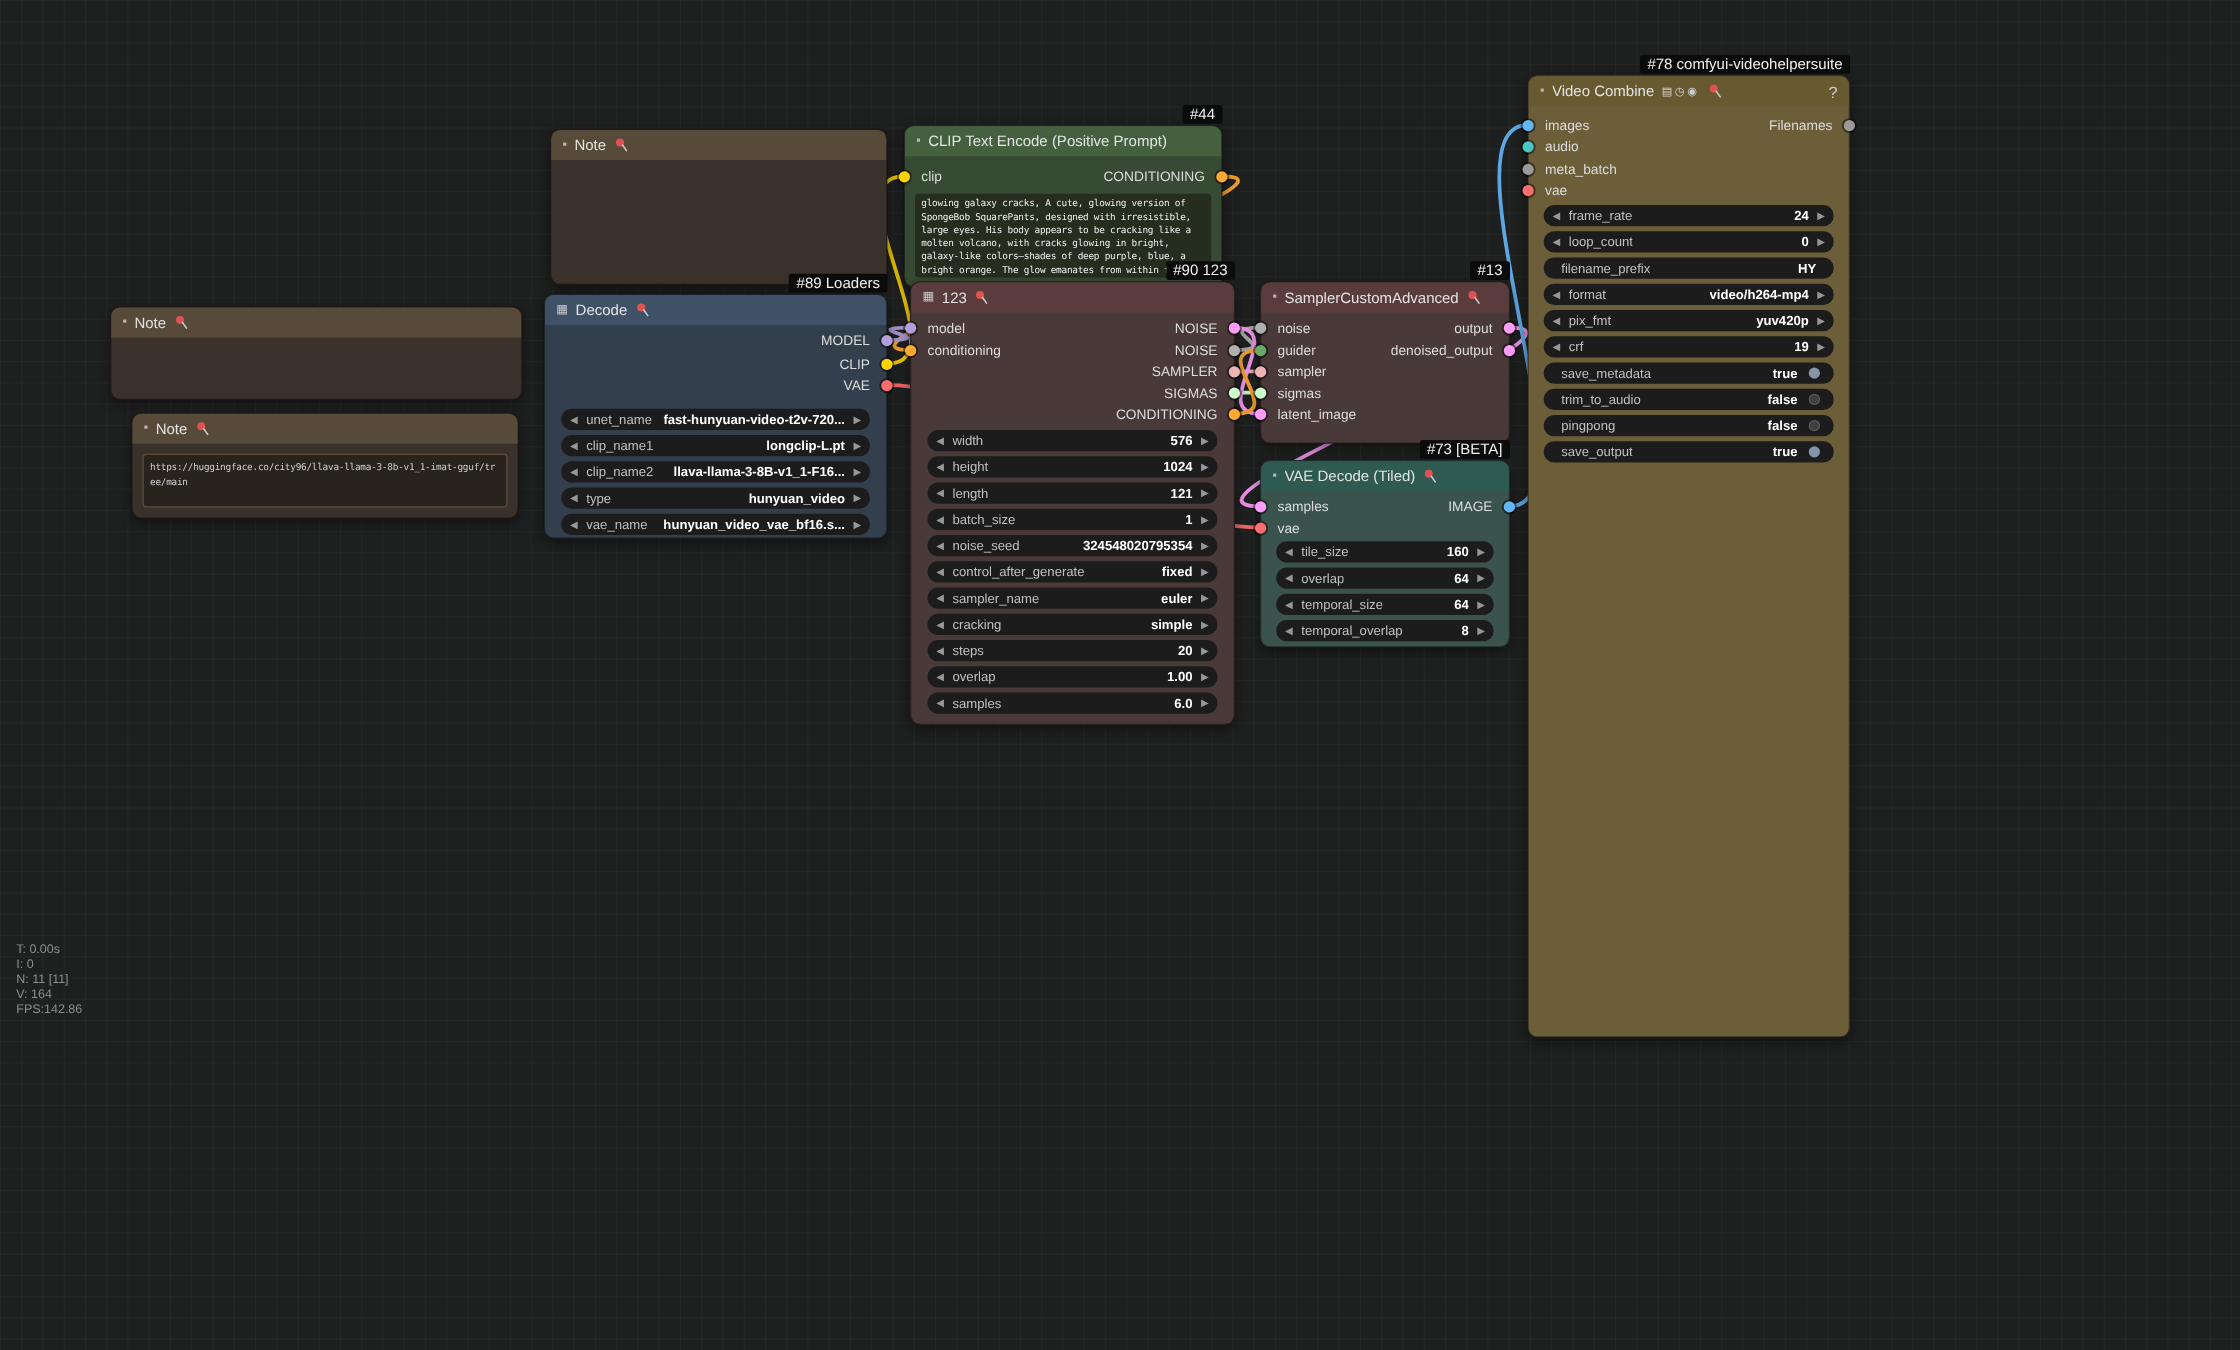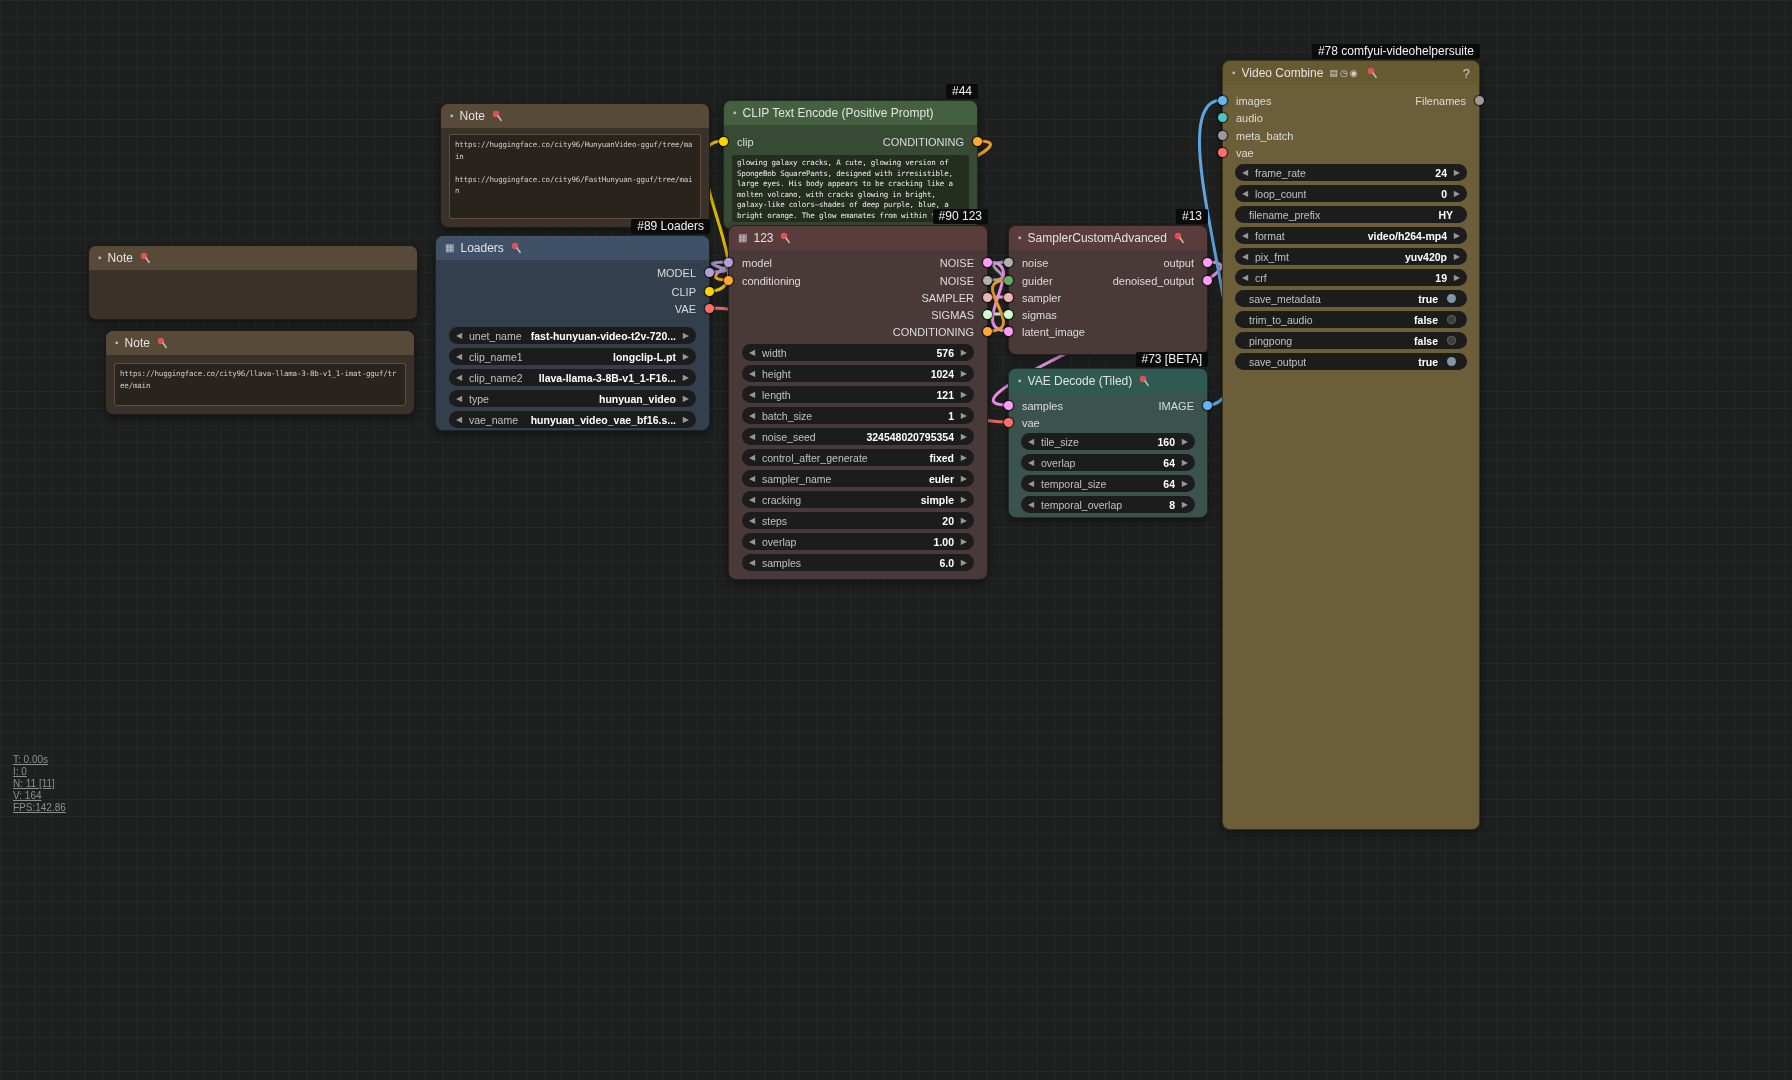--- a/index.html
+++ b/index.html
@@ -42,21 +42,21 @@
   .widget .wv{color:#ffffff;font-weight:700;margin-left:auto;margin-right:3px;white-space:nowrap;overflow:hidden;}
   .widget.text{padding:0 11px;}
   .knob{width:9px;height:9px;border-radius:50%;margin-left:6px;flex:0 0 auto;}
   .knob.on{background:#8495a7;}
   .knob.off{background:#3f3f3f;box-shadow:inset 0 0 0 1px #5a5a5a;}
   
   .nbox{position:absolute;left:8px;right:8px;top:30px;bottom:8px;background:rgba(0,0,0,.28);border:1px solid rgba(205,160,120,.33);border-radius:3px;padding:4px 5px;font-family:"DejaVu Sans Mono",monospace;font-size:7.5px;letter-spacing:-.2px;line-height:11.5px;color:#cfcfcf;white-space:pre-wrap;word-break:break-all;overflow:hidden;box-sizing:border-box;}
   .pbox{position:absolute;left:8px;right:8px;top:54px;bottom:7px;background:#242d1e;border-radius:3px;padding:3px 5px;font-family:"DejaVu Sans Mono",monospace;font-size:7.5px;letter-spacing:-.2px;line-height:10.5px;color:#efefef;word-break:break-word;overflow:hidden;box-sizing:border-box;}
   .vhs-icons{font-size:9px;color:#cfcfcf;letter-spacing:2px;white-space:nowrap;}
   .help{margin-left:auto;font-size:13px;color:#cccccc;}
-  .stats{position:absolute;left:13px;top:754px;z-index:3;font-size:10px;color:#8e8e8e;line-height:12px;text-decoration:underline;}
+  .stats{position:absolute;left:13px;top:754px;z-index:3;font-size:10px;color:#8e8e8e;line-height:12px;}
 </style>
 </head>
 <body>
 
 <div class="canvas">
 
   <svg class="links" width="1792" height="1080" viewBox="0 0 1792 1080">
     <g fill="none" stroke-width="3" stroke-linecap="round" opacity="0.9">
       <path stroke="#FF6E6E" d="M710,308 C820,308 898,422 1008,422"></path>
       <path stroke="#FFA931" d="M978,141 C1068,141 638,280 728,280"></path>
@@ -81,23 +81,20 @@
 
   <div class="node n-note" style="left:440px;top:103px;width:270px;height:125px">
     <div class="hdr">
       <span class="cicon">▪</span>
       <span class="ttl">Note</span>
       <svg class="pin" width="12" height="12" viewBox="0 0 12 12">
           <circle cx="5" cy="4" r="3.2" fill="#e05252"></circle>
           <path d="M7 6 L10.2 10.5" stroke="#c9c9c9" stroke-width="1.3" stroke-linecap="round"></path>
         </svg>
     </div>
-    <div class="nbox">https://huggingface.co/city96/HunyuanVideo-gguf/tree/main
-
-https://huggingface.co/city96/FastHunyuan-gguf/tree/main</div>
   </div>
 
   <div class="node n-note" style="left:88px;top:245px;width:330px;height:75px">
     <div class="hdr">
       <span class="cicon">▪</span>
       <span class="ttl">Note</span>
       <svg class="pin" width="12" height="12" viewBox="0 0 12 12">
           <circle cx="5" cy="4" r="3.2" fill="#e05252"></circle>
           <path d="M7 6 L10.2 10.5" stroke="#c9c9c9" stroke-width="1.3" stroke-linecap="round"></path>
         </svg>
@@ -112,21 +109,21 @@
           <circle cx="5" cy="4" r="3.2" fill="#e05252"></circle>
           <path d="M7 6 L10.2 10.5" stroke="#c9c9c9" stroke-width="1.3" stroke-linecap="round"></path>
         </svg>
     </div>
     <div class="nbox" style="top:32px">https://huggingface.co/city96/llava-llama-3-8b-v1_1-imat-gguf/tree/main</div>
   </div>
 
   <div class="node n-loaders" style="left:435px;top:235px;width:275px;height:196px">
     <div class="hdr">
       <span class="gicon">▦</span>
-      <span class="ttl">Loaders</span>
+      <span class="ttl">Decode</span>
       <svg class="pin" width="12" height="12" viewBox="0 0 12 12">
           <circle cx="5" cy="4" r="3.2" fill="#e05252"></circle>
           <path d="M7 6 L10.2 10.5" stroke="#c9c9c9" stroke-width="1.3" stroke-linecap="round"></path>
         </svg>
     </div>
     <div class="prow" style="top:30px">
       <span class="lbl r">MODEL</span>
       <span class="dot r c-model"></span>
     </div>
     <div class="prow" style="top:49px">

